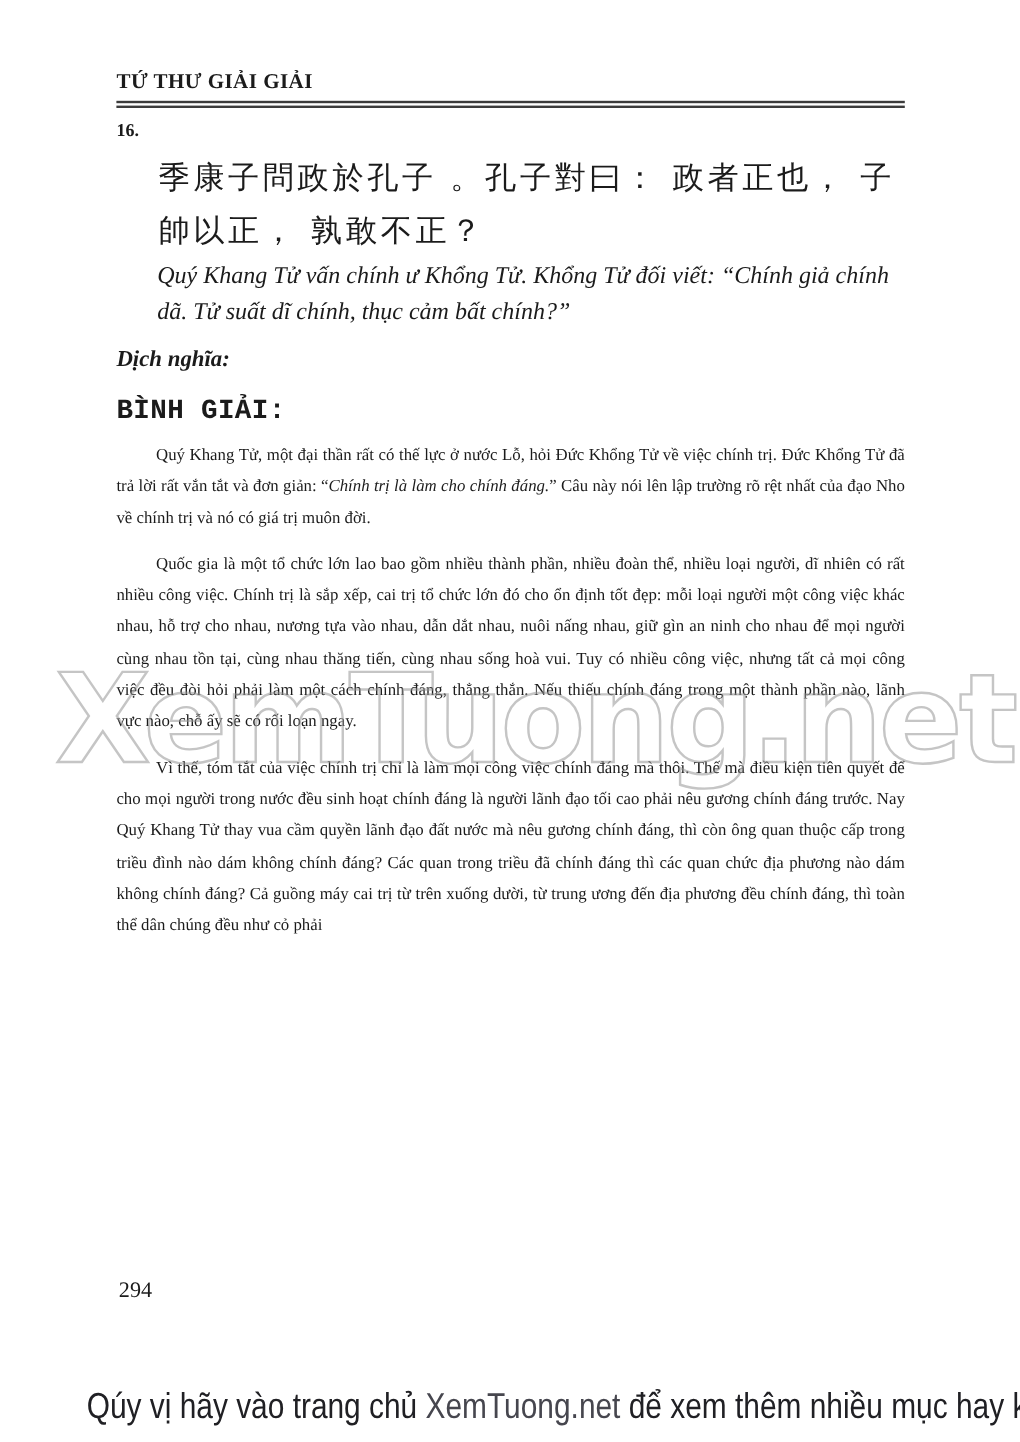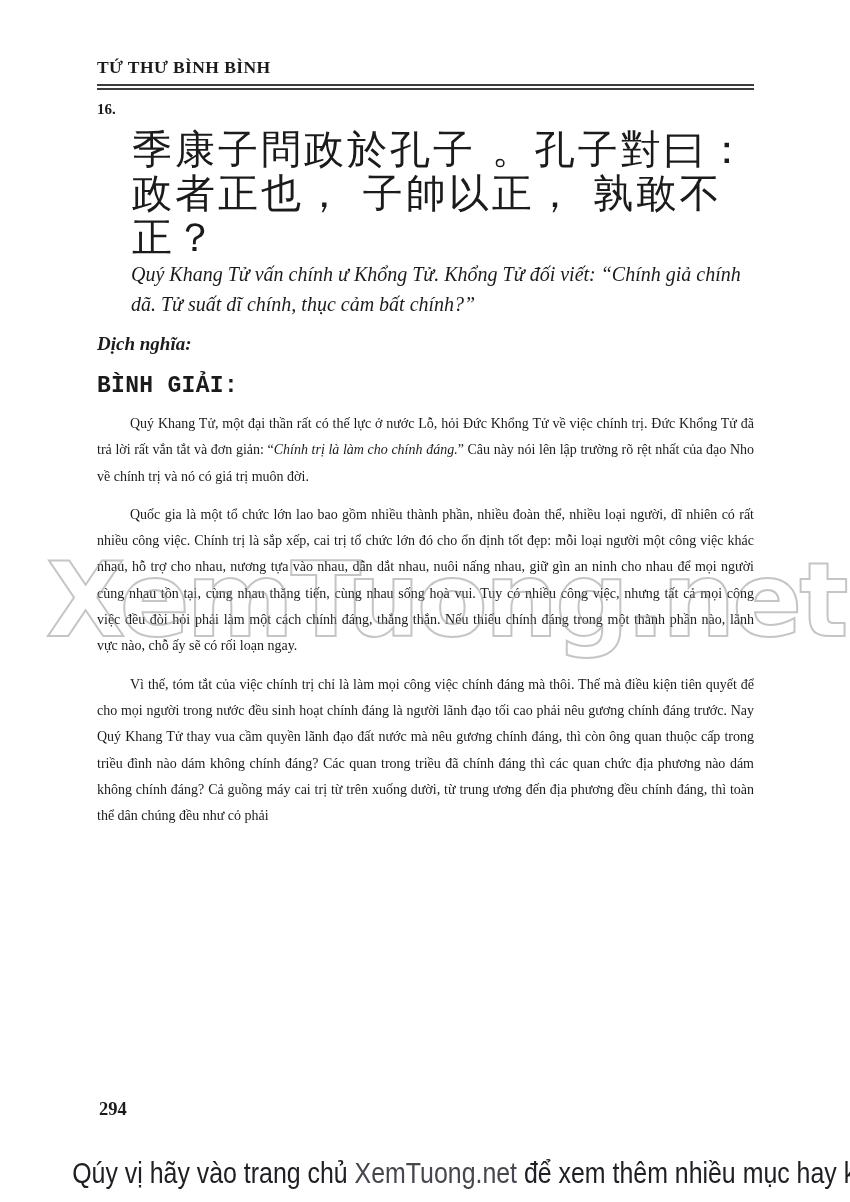--- a/index.html
+++ b/index.html
@@ -27,21 +27,21 @@
     border-bottom:2px solid #3c3c3c;
   }
   .section-number {
     margin-top:11px;
     font-size:15px;
     font-weight:bold;
   }
   .chinese {
     margin-top:9px;
     margin-left:35px;
-    font-size:40px;
+    font-size:26px;
     line-height:44px;
     letter-spacing:3px;
     font-family:"DejaVu Serif","Liberation Serif",serif;
   }
   .translit {
     margin-top:0;
     margin-left:34px;
     font-style:italic;
     font-size:20px;
     line-height:30px;
@@ -84,42 +84,41 @@
     color:transparent;
     -webkit-text-stroke:2px rgba(150,150,150,0.55);
     text-shadow:none;
     white-space:nowrap;
     pointer-events:none;
     user-select:none;
   }
   .page-number {
     position:absolute; left:99px; top:1066px;
     font-size:18.5px;
-    font-weight:bold;
-    margin-top:33px;
+    font-weight:normal;
   }
   .footer-note {
     position:absolute; left:0; top:1156px;
     width:850px;
     text-align:center;
     font-family:"Liberation Sans", sans-serif;
     font-size:30px;
     color:#202024;
     transform:scaleX(0.83);
     transform-origin:50% 50%;
     white-space:nowrap;
   }
   .footer-note .site-link { color:#46464e; text-decoration:none; }
 </style>
 </head>
 <body>
 
 <div class="content">
 
-  <div class="book-header">TỨ THƯ BÌNH BÌNH</div>
+  <div class="book-header">TỨ THƯ GIẢI GIẢI</div>
 
   <div class="header-rule"></div>
 
   <div class="section-number">16.</div>
 
   <div class="chinese">季康子問政於孔子 。孔子對曰： 政者正也， 子帥以正， 孰敢不正？</div>
 
   <div class="translit">Quý Khang Tử vấn chính ư Khổng Tử. Khổng Tử đối viết: “Chính giả chính dã. Tử suất dĩ chính, thục cảm bất chính?”</div>
 
   <div class="dich-nghia">Dịch nghĩa:</div>

